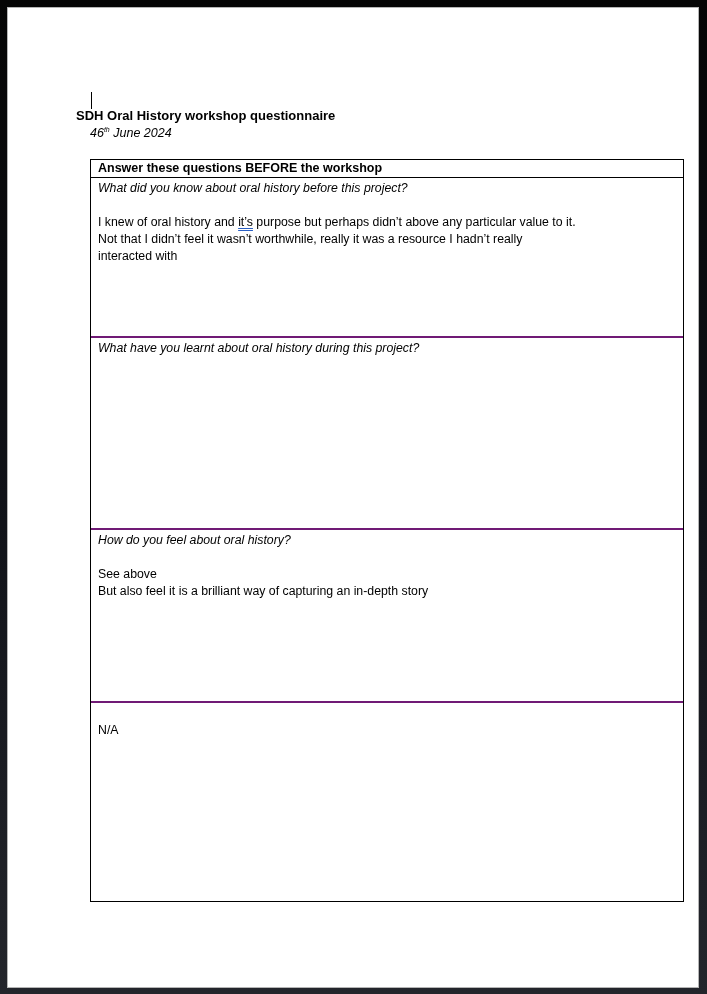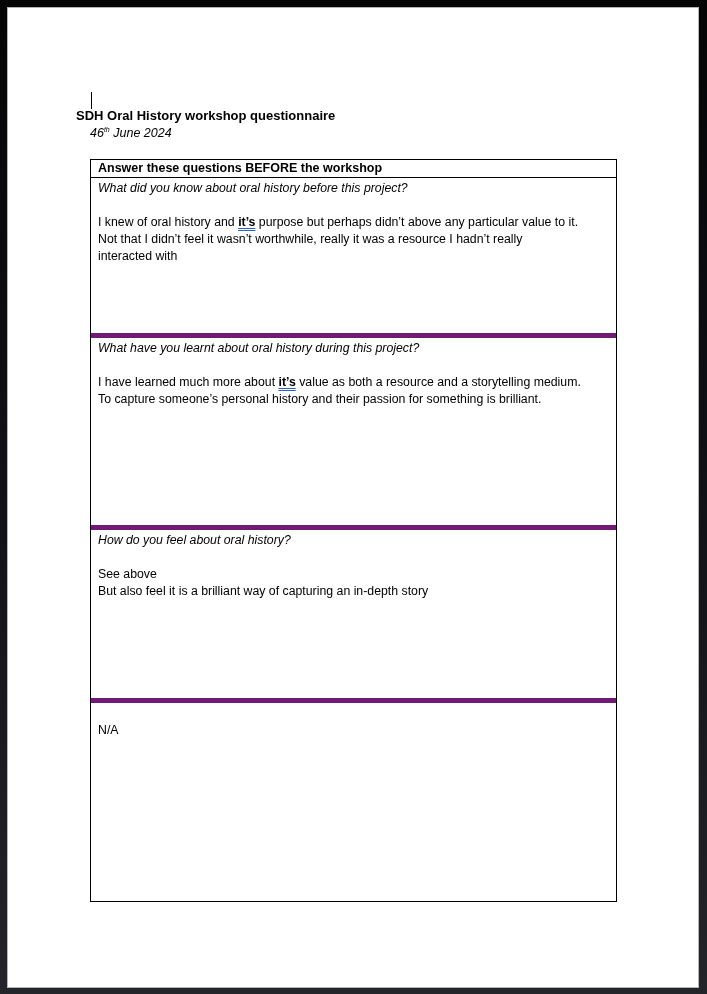--- a/index.html
+++ b/index.html
@@ -25,41 +25,40 @@
     position: absolute; left: 68px; top: 100px;
     font-size: 13px; font-weight: bold; white-space: nowrap;
   }
   .date {
     position: absolute; left: 82px; top: 118px;
     font-size: 12.5px; font-style: italic; white-space: nowrap;
   }
   .date sup { font-size: 7px; vertical-align: 5px; }
   .qtable {
     position: absolute; left: 82px; top: 151px;
-    width: 527px; border: 1px solid #000; box-sizing: border-box;
+    width: 594px; border: 1px solid #000; box-sizing: border-box;
   }
   .qhead {
     height: 18px; box-sizing: border-box;
     border-bottom: 1px solid #000;
     padding: 1px 7px 0 7px;
     font-size: 12.5px; font-weight: bold; white-space: nowrap;
   }
   .qrow {
-    box-sizing: border-box; border-bottom: 5px solid #701a75;
+    box-sizing: border-box; border-bottom: 2px solid #701a75;
     padding: 2px 7px 0 7px;
     font-size: 12.3px; line-height: 17px;
   }
   .qrow:last-child { border-bottom: none; }
   .q { font-style: italic; white-space: nowrap; }
   .a { margin-top: 17px; }
   .a div { white-space: nowrap; }
   .spell {
     text-decoration: underline double #2a5fc4;
     text-underline-offset: 2px;
-    font-weight: bold;
   }
 </style>
 </head>
 <body>
 
 <div class="page">
   <div class="cursor"></div>
 
   <div class="title">SDH Oral History workshop questionnaire</div>
   <div class="date"><span>46</span><sup>th</sup><span> June 2024</span></div>
@@ -71,24 +70,20 @@
       <div class="q">What did you know about oral history before this project?</div>
       <div class="a">
         <div><span>I knew of oral history and </span><span class="spell">it’s</span><span> purpose but perhaps didn’t above any particular value to it.</span></div>
         <div>Not that I didn’t feel it wasn’t worthwhile, really it was a resource I hadn’t really</div>
         <div>interacted with</div>
       </div>
     </div>
 
     <div class="qrow" style="height:192px">
       <div class="q">What have you learnt about oral history during this project?</div>
-      <div class="a">
-        <div><span>I have learned much more about </span><span class="spell">it’s</span><span> value as both a resource and a storytelling medium.</span></div>
-        <div>To capture someone’s personal history and their passion for something is brilliant.</div>
-      </div>
     </div>
 
     <div class="qrow" style="height:173px">
       <div class="q">How do you feel about oral history?</div>
       <div class="a">
         <div>See above</div>
         <div>But also feel it is a brilliant way of capturing an in-depth story</div>
       </div>
     </div>
 

